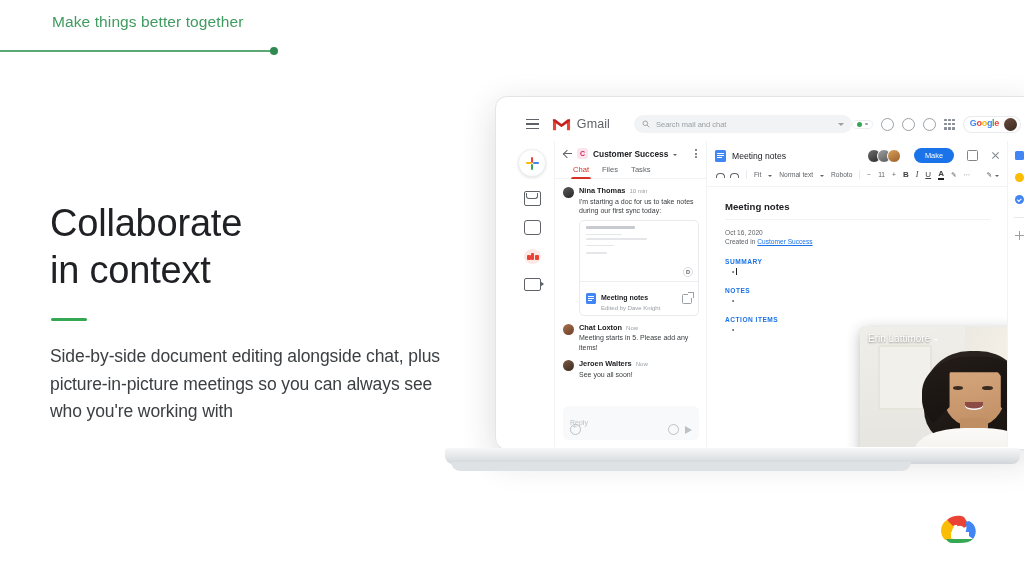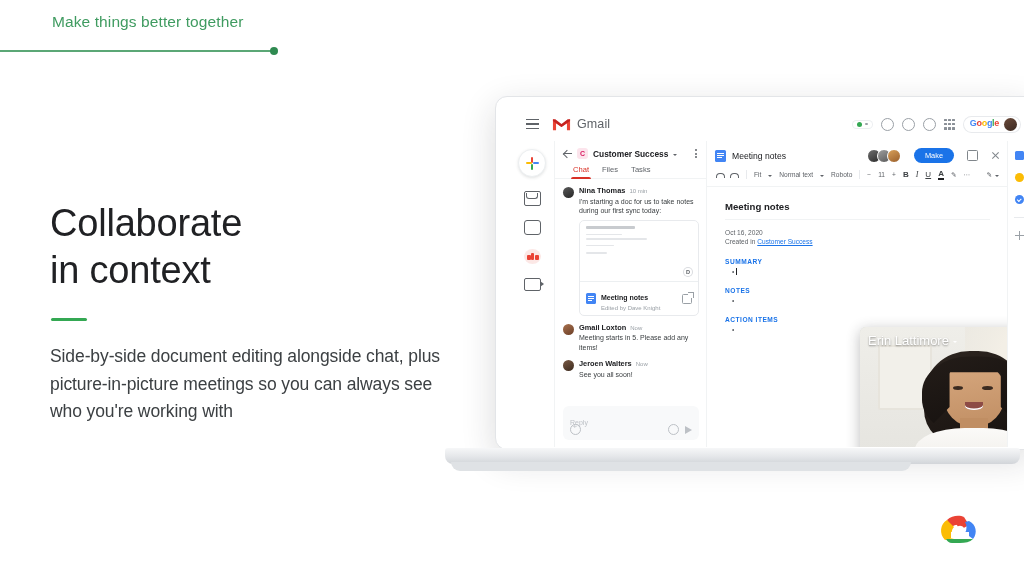--- a/index.html
+++ b/index.html
@@ -238,21 +238,21 @@
   .p-eye{position:absolute;width:9%;height:3.2%;border-radius:50%;background:#3a2a20;top:27%;}
   .p-eye.l{left:32%;} .p-eye.r{left:57%;}
   .p-smile{position:absolute;left:42%;top:40%;width:16%;height:6%;border-radius:0 0 50% 50%;
     background:#8d4b45;box-shadow:inset 0 -1.4px 0 #fff;}
   .p-neck{position:absolute;left:38%;top:52%;width:24%;height:12%;background:#c08e63;}
   .p-shirt{position:absolute;left:0;top:60%;width:100%;height:40%;border-radius:42% 42% 0 0;
     background:linear-gradient(180deg,#fbfaf8,#ece9e4);}
   .p-hair-front{position:absolute;left:6%;top:4%;width:90%;height:62%;border-radius:46% 46% 46% 46%;
     background:linear-gradient(160deg,#241d19,#120e0c);
     clip-path:polygon(0 0,100% 0,100% 100%,74% 64%,74% 20%,26% 20%,26% 64%,0 100%);}
-  .pip-name{position:absolute;left:8px;top:6px;font-size:13px;color:#fff;
+  .pip-name{position:absolute;left:8px;top:6px;font-size:10px;color:#fff;
     text-shadow:0 1px 2px rgba(0,0,0,.45);display:flex;align-items:center;gap:4px;}
   .pip-name .caret-s{border-top-color:#fff;}
   .selfview{position:absolute;right:7px;top:16px;width:66px;height:46px;border-radius:4px;overflow:hidden;
     box-shadow:0 1px 5px rgba(0,0,0,.3);background:#e8e6e0;}
   .sv-bg{position:absolute;inset:0;background:linear-gradient(160deg,#e9e7e1,#d6d8d2);}
   .sv-shelf{position:absolute;left:6%;top:22%;width:86%;height:3px;background:#cfcdc6;}
   
   .sidepanel{position:absolute;left:497px;top:34px;width:22px;height:306px;background:#fff;
     border-left:1px solid #f1f3f4;display:flex;flex-direction:column;align-items:center;
     padding-top:10px;gap:13px;}
@@ -296,20 +296,28 @@
             <i></i>
             <i></i>
             <i></i>
           </div>
         <div class="gm-logo">
           <svg class="m-mark" viewBox="0 0 24 18">
             <path d="M1 17V3l11 8L23 3v14h-4V8l-7 5-7-5v9z" fill="#ea4335"></path>
             <path d="M1 3h3l8 6 8-6h3v2l-11 8L1 5z" fill="#c5221f"></path>
           </svg>
           <span class="gm-wordmark">Gmail</span>
+        </div>
+        <div class="search">
+          <svg width="8" height="8" viewBox="0 0 16 16">
+            <circle cx="6.6" cy="6.6" r="4.6" fill="none" stroke="#9aa0a6" stroke-width="1.8"></circle>
+            <line x1="10" y1="10" x2="14.5" y2="14.5" stroke="#9aa0a6" stroke-width="1.8"></line>
+          </svg>
+          <span class="search-ph">Search mail and chat</span>
+          <span class="chev"></span>
         </div>
         <div class="top-right">
           <div class="pill">
             <span class="dot-green"></span>
             <span class="dot-tiny"></span>
           </div>
           <div class="ico-circ"></div>
           <div class="ico-circ"></div>
           <div class="ico-circ"></div>
           <div class="grid-ico">
@@ -402,21 +410,21 @@
                   <span class="popout"></span>
                 </div>
               </div>
             </div>
           </div>
 
           <div class="msg">
             <span class="msg-av av4"></span>
             <div class="msg-body">
               <div class="msg-head">
-                <span class="msg-name">Gmail Loxton</span>
+                <span class="msg-name">Chat Loxton</span>
                 <span class="msg-time">Now</span>
               </div>
               <div class="msg-text">Meeting starts in 5. Please add any items!</div>
             </div>
           </div>
           <div class="msg">
             <span class="msg-av av5"></span>
             <div class="msg-body">
               <div class="msg-head">
                 <span class="msg-name">Jeroen Walters</span>

